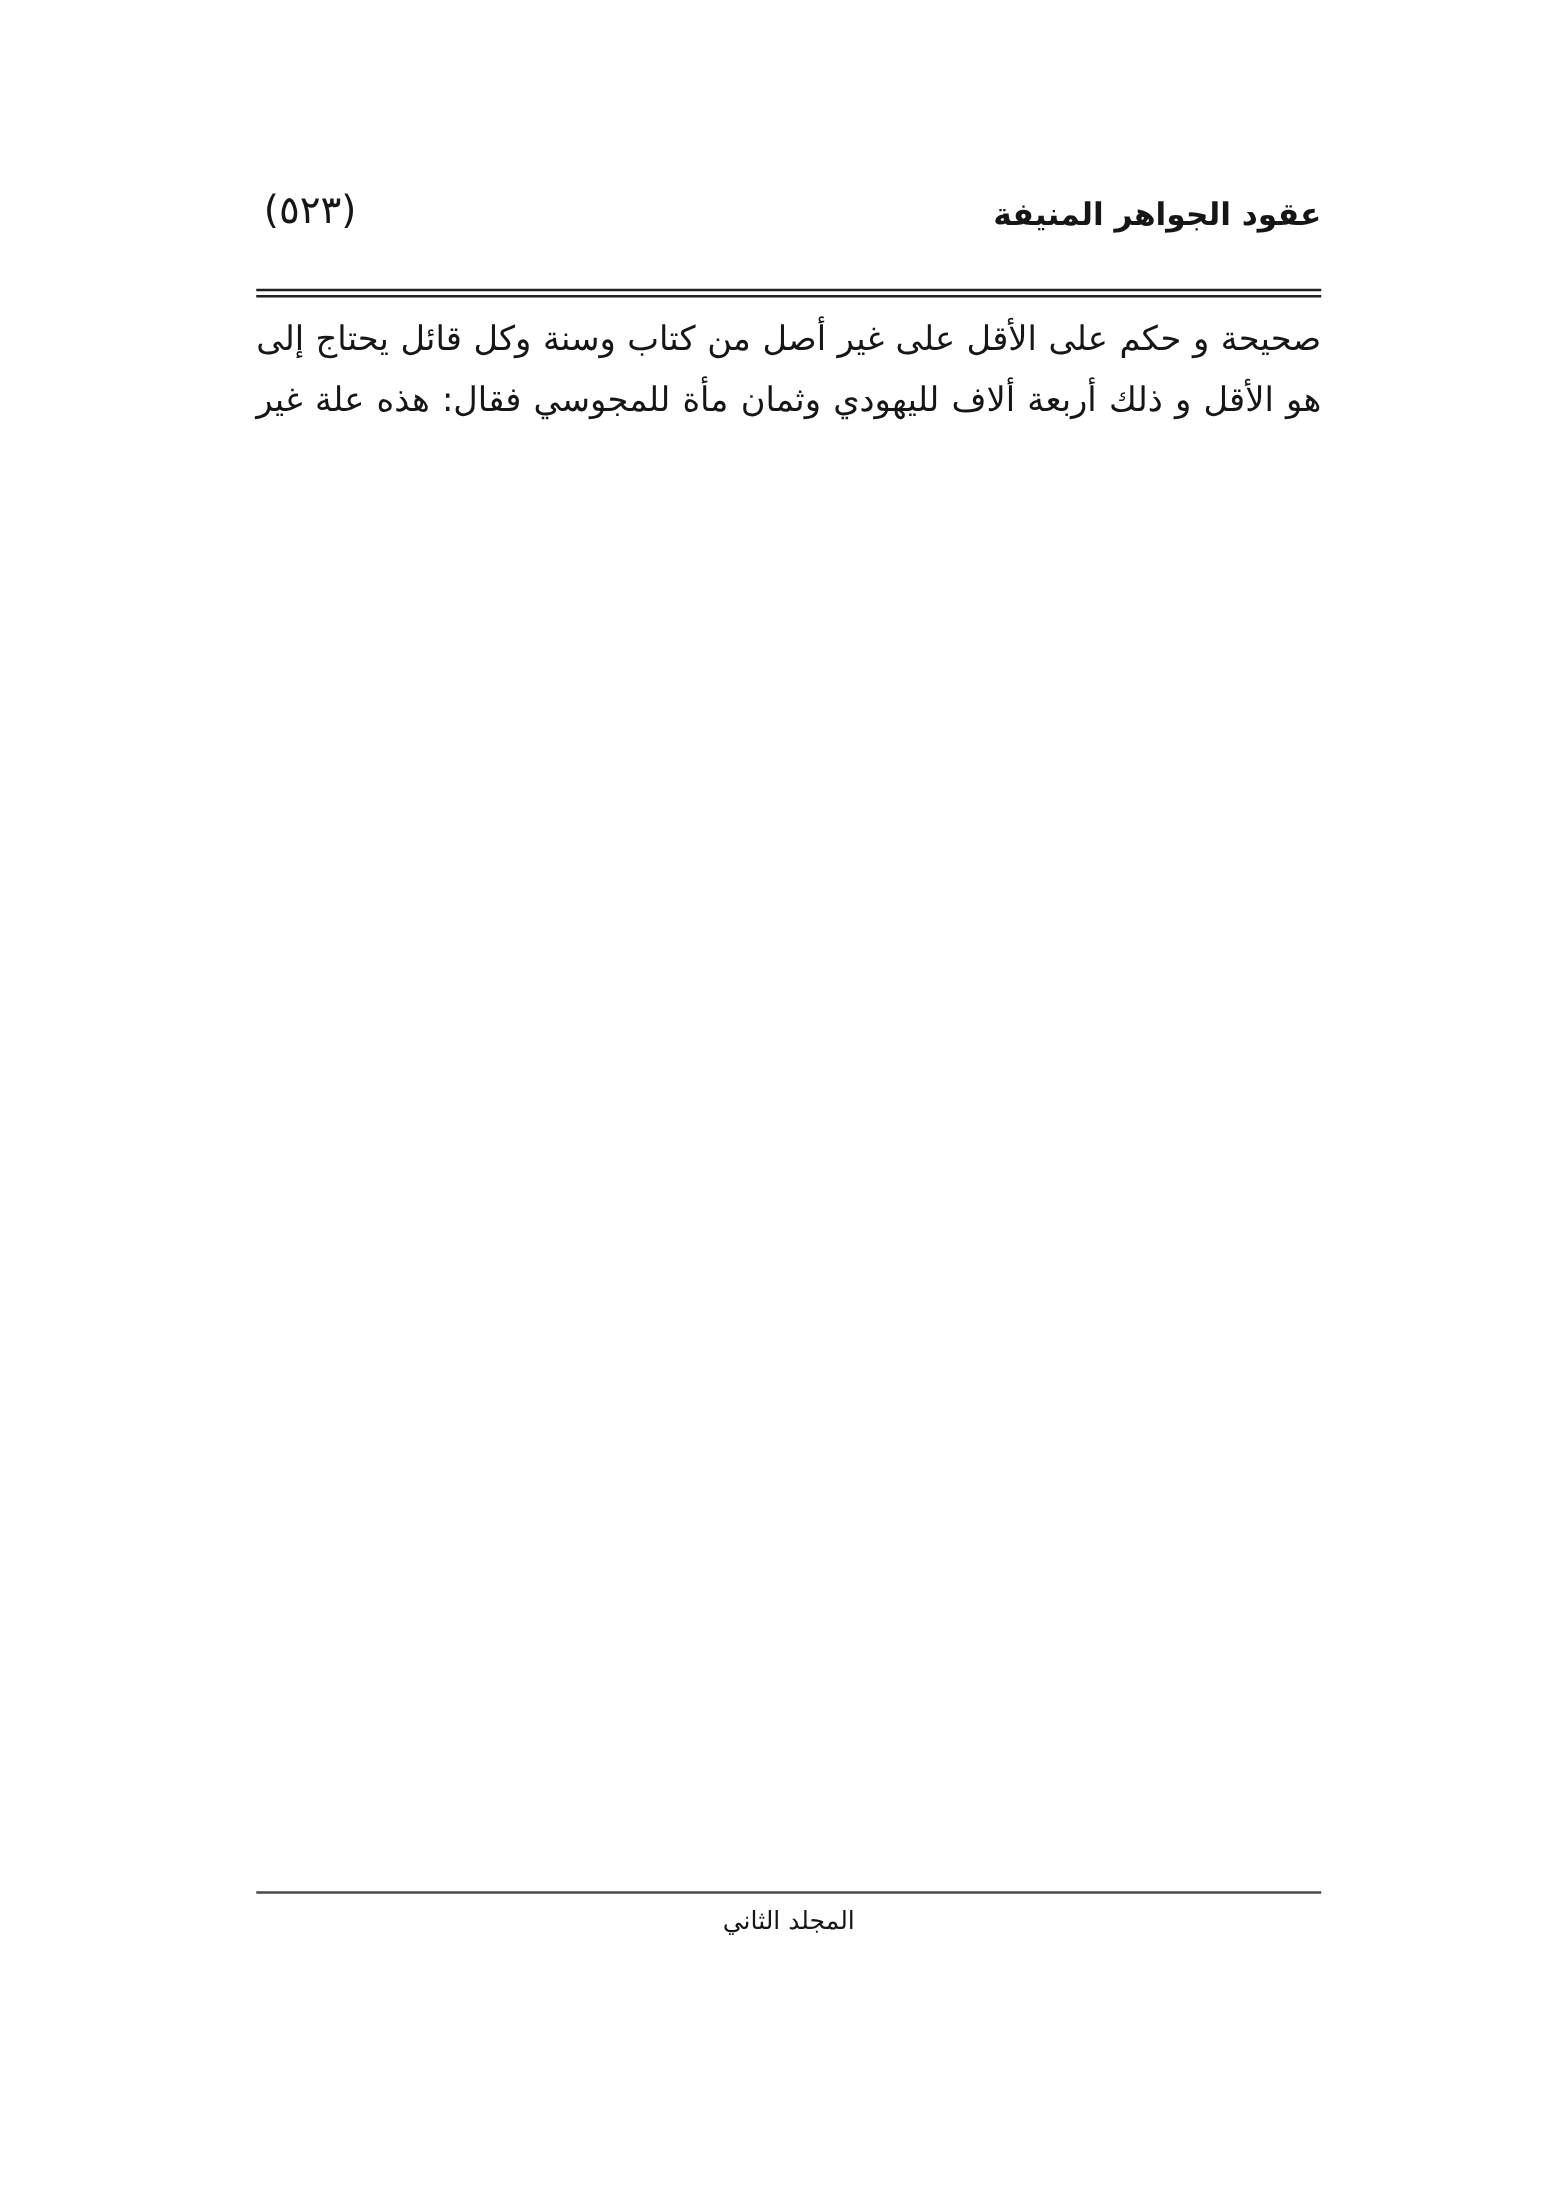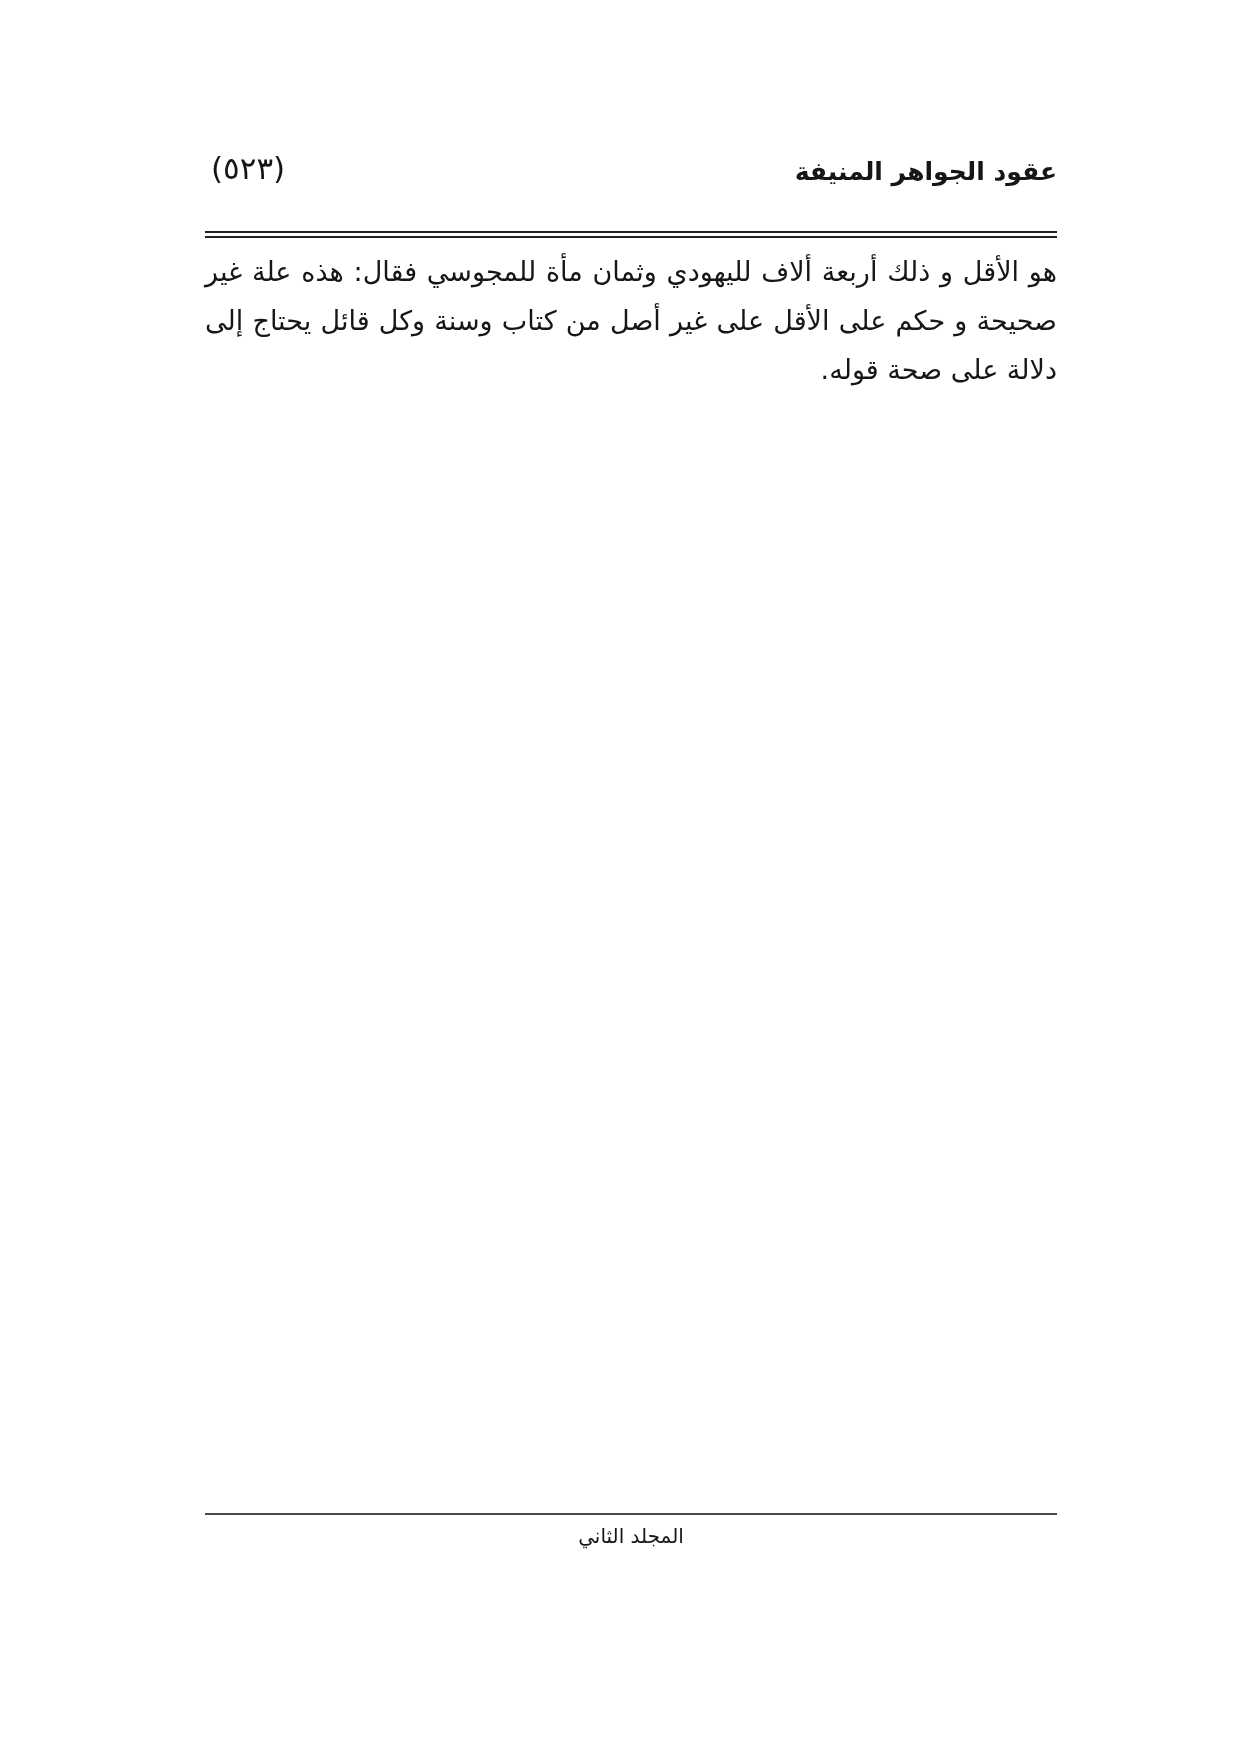--- a/index.html
+++ b/index.html
@@ -72,23 +72,22 @@
 
   <div class="content-col header-row">
     <span class="page-title">عقود الجواهر المنيفة</span>
     <span class="page-number">(٥٢٣)</span>
   </div>
 
   <div class="content-col header-divider"></div>
 
   <div class="content-col body-text">
     <div class="paragraph">
+      <div class="line justify">صحيحة و حكم على الأقل على غير أصل من كتاب وسنة وكل قائل يحتاج إلى</div>
       <div class="line justify">هو الأقل و ذلك أربعة ألاف لليهودي وثمان مأة للمجوسي فقال: هذه علة غير</div>
-      <div class="line justify">صحيحة و حكم على الأقل على غير أصل من كتاب وسنة وكل قائل يحتاج إلى</div>
-      <div class="line last">دلالة على صحة قوله.</div>
     </div>
     <div class="paragraph">
     </div>
   </div>
 
   <div class="content-col footer-divider"></div>
 
   <div class="content-col footer-volume">المجلد الثاني</div>
 
 </div>

